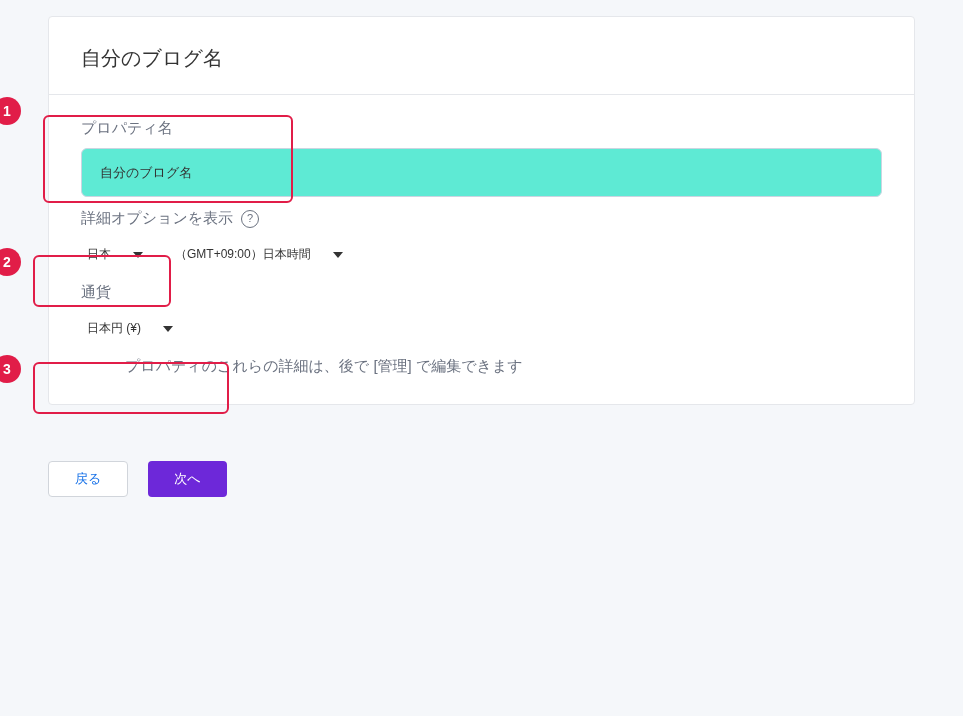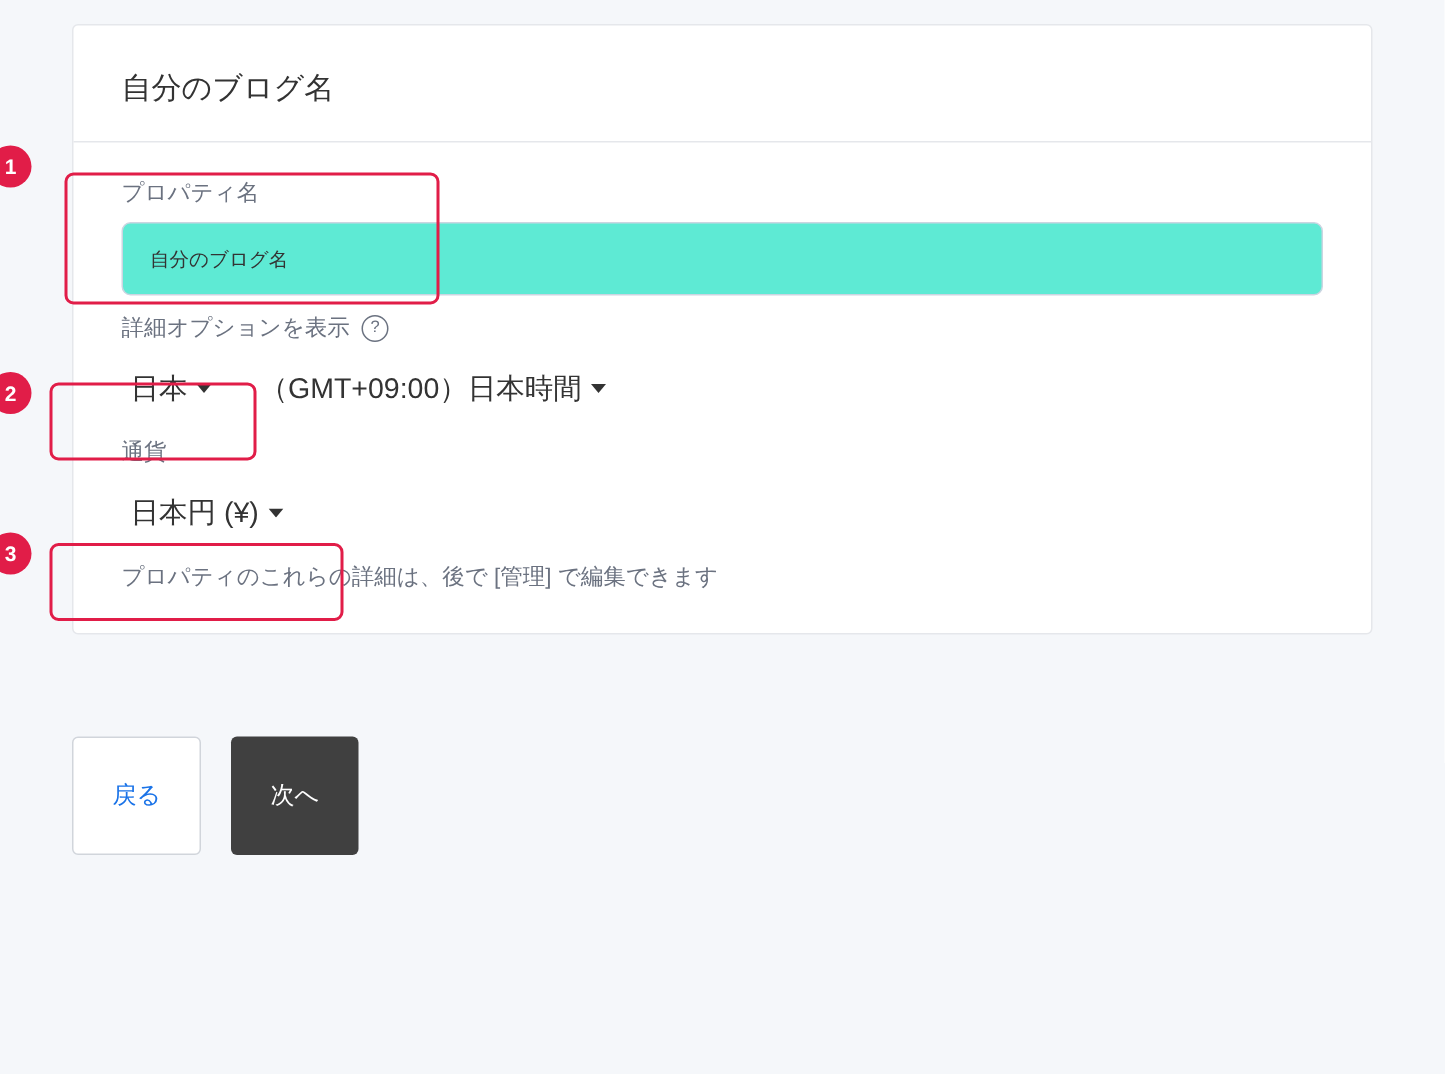--- a/index.html
+++ b/index.html
@@ -60,70 +60,70 @@
       border: 1px solid #cbd5e1;
       border-radius: 6px;
       font-size: 13px;
       color: #333;
       outline: none;
       background: #5eead4;
     }
     .dropdown {
       display: inline-flex;
       align-items: center;
-      gap: 6px;
-      font-size: 19px;
+      gap: 22px;
+      font-size: 12px;
       color: #333;
       cursor: pointer;
       padding: 8px 10px 8px 6px;
       justify-content: center;
     }
     .dropdown-row {
       display: flex;
       align-items: center;
       gap: 16px;
     }
     .caret {
       display: inline-block;
     }
     .caret svg {
       display: block;
     }
     .note {
       font-size: 15px;
       color: #6b7280;
       margin-top: 6px;
+      margin-left: 44px;
     }
     .advanced-link {
       display: inline-block;
       margin: 32px 48px 0 48px;
       color: #1a73e8;
       font-size: 18px;
       cursor: pointer;
     }
     .button-row {
       display: flex;
       gap: 20px;
       margin: 56px 48px 0 48px;
     }
     .btn {
-      padding: 28px 26px;
-      font-size: 16px;
+      padding: 8px 26px;
+      font-size: 13px;
       border-radius: 4px;
       cursor: pointer;
       border: none;
-      margin-top: 12px;
     }
     .btn-secondary {
       background: #fff;
       border: 1px solid #d1d5db;
       color: #1a73e8;
     }
     .btn-primary {
-      background: #404040;
+      background: #6d28d9;
       color: #fff;
     }
     .marker {
       position: absolute;
       width: 28px;
       height: 28px;
       background: #e11d48;
       border-radius: 50%;
       color: #fff;
       display: flex;

